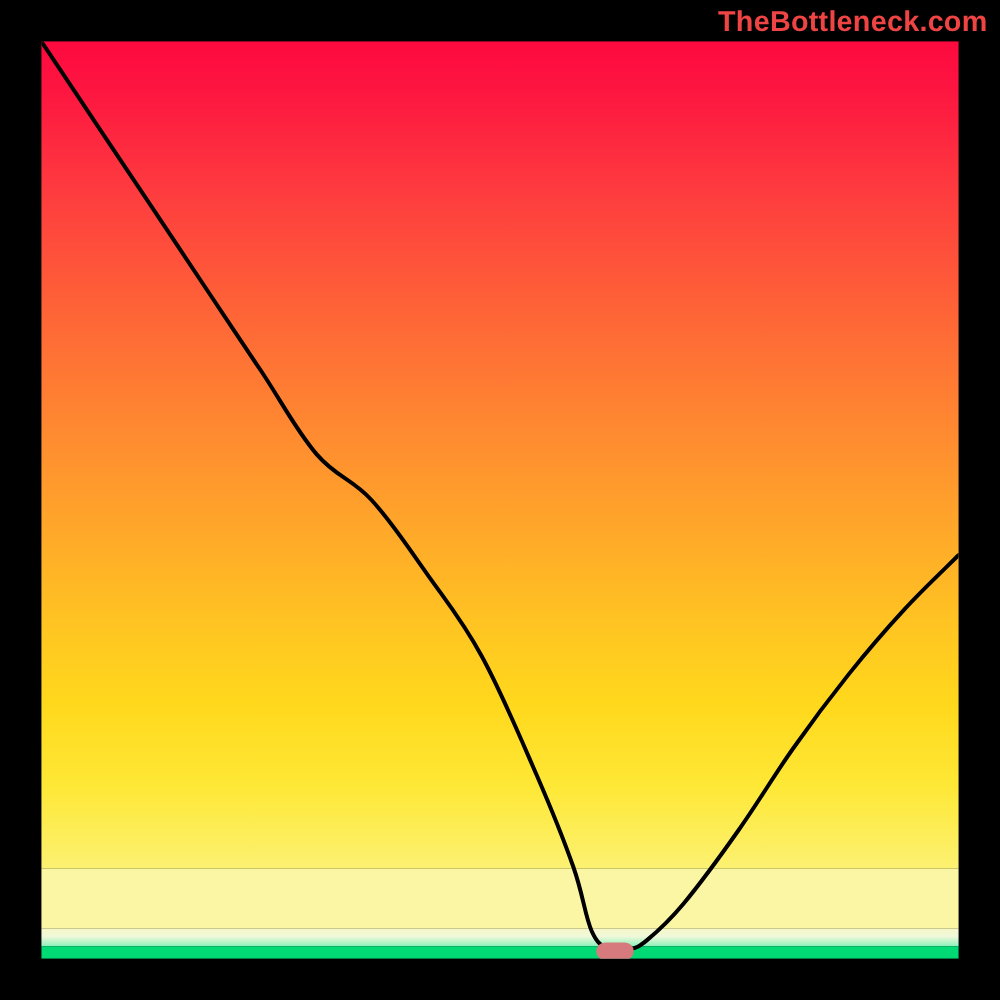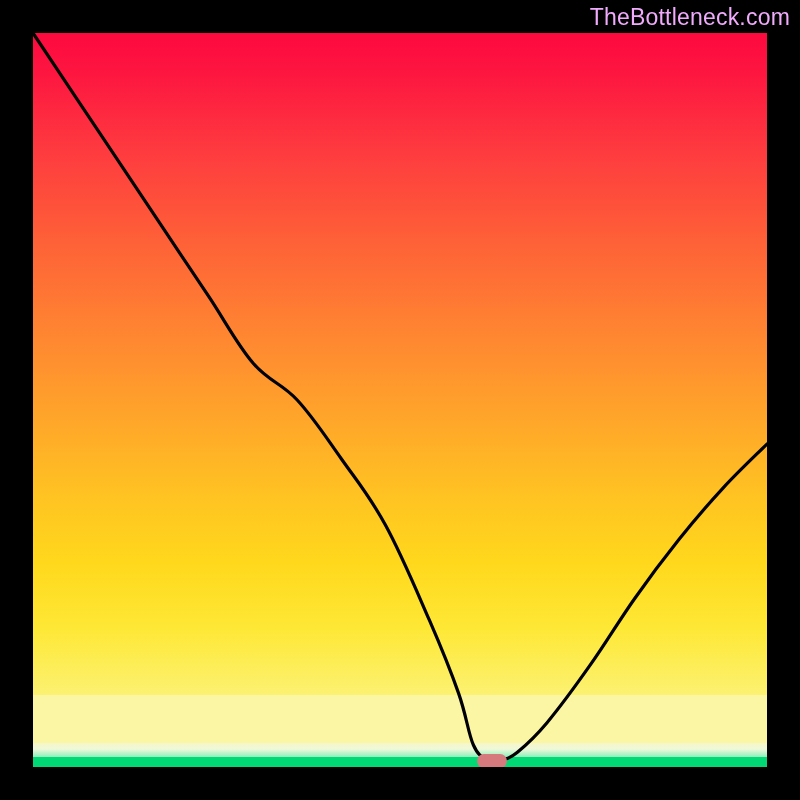--- a/index.html
+++ b/index.html
@@ -14,23 +14,23 @@
   .frame {
     position: relative;
     width: 800px;
     height: 800px;
     background: #000;
   }
   .watermark {
     position: absolute;
     top: 4px;
     right: 10px;
-    color: #f0abfc;
+    color: #ef4444;
     font-size: 23px;
-    font-weight: 400;
+    font-weight: 700;
     letter-spacing: 0.2px;
     z-index: 5;
   }
   .plot-area {
     position: absolute;
     left: 33px;
     top: 33px;
     width: 734px;
     height: 734px;
     overflow: hidden;

